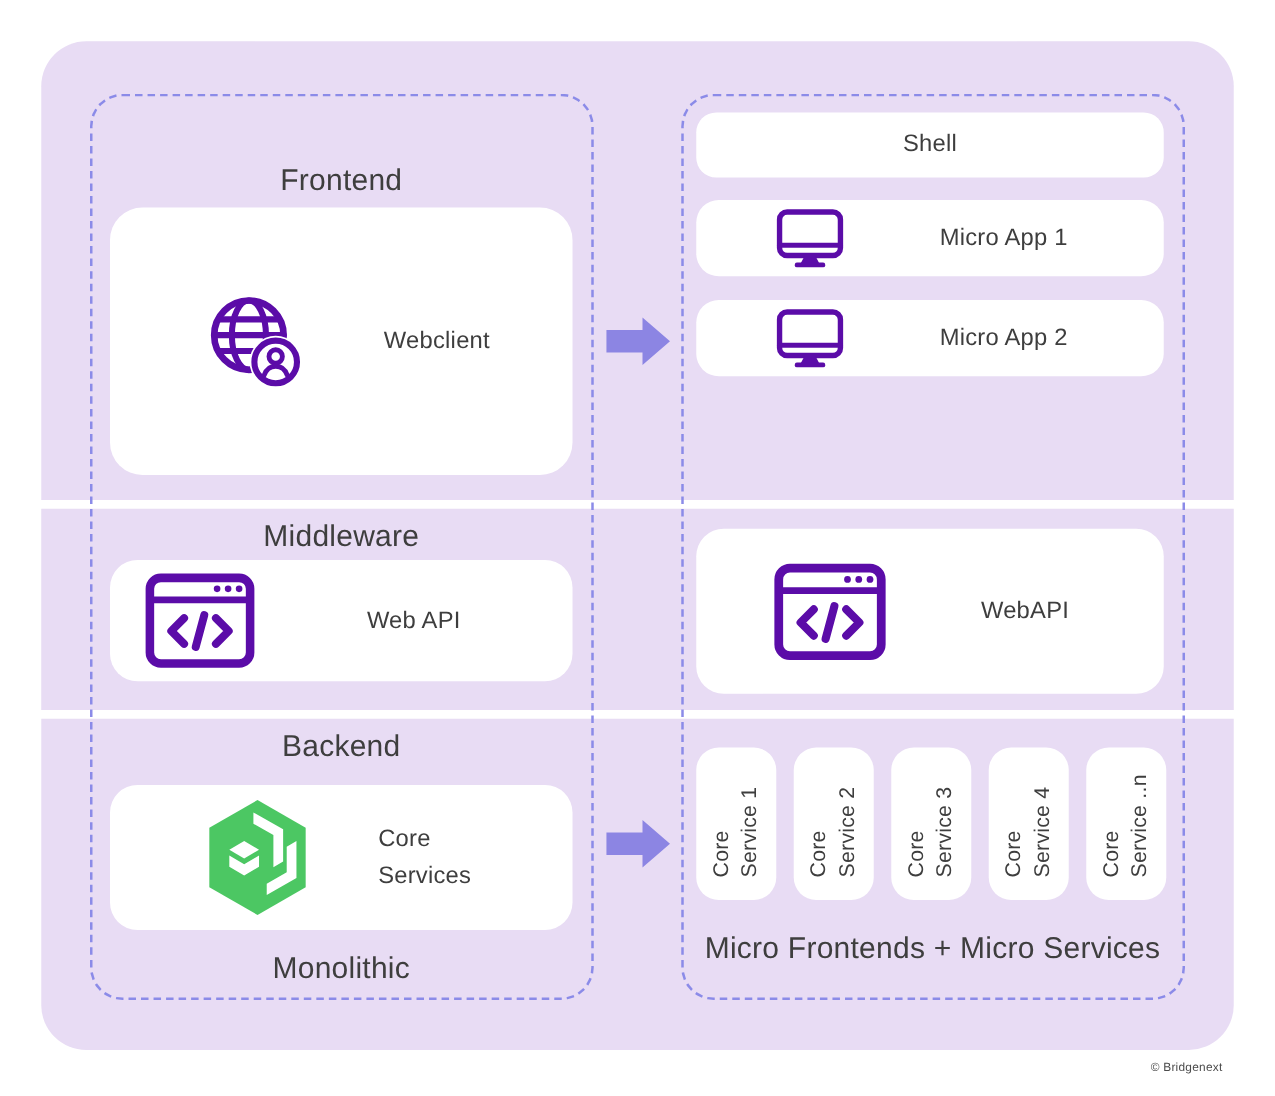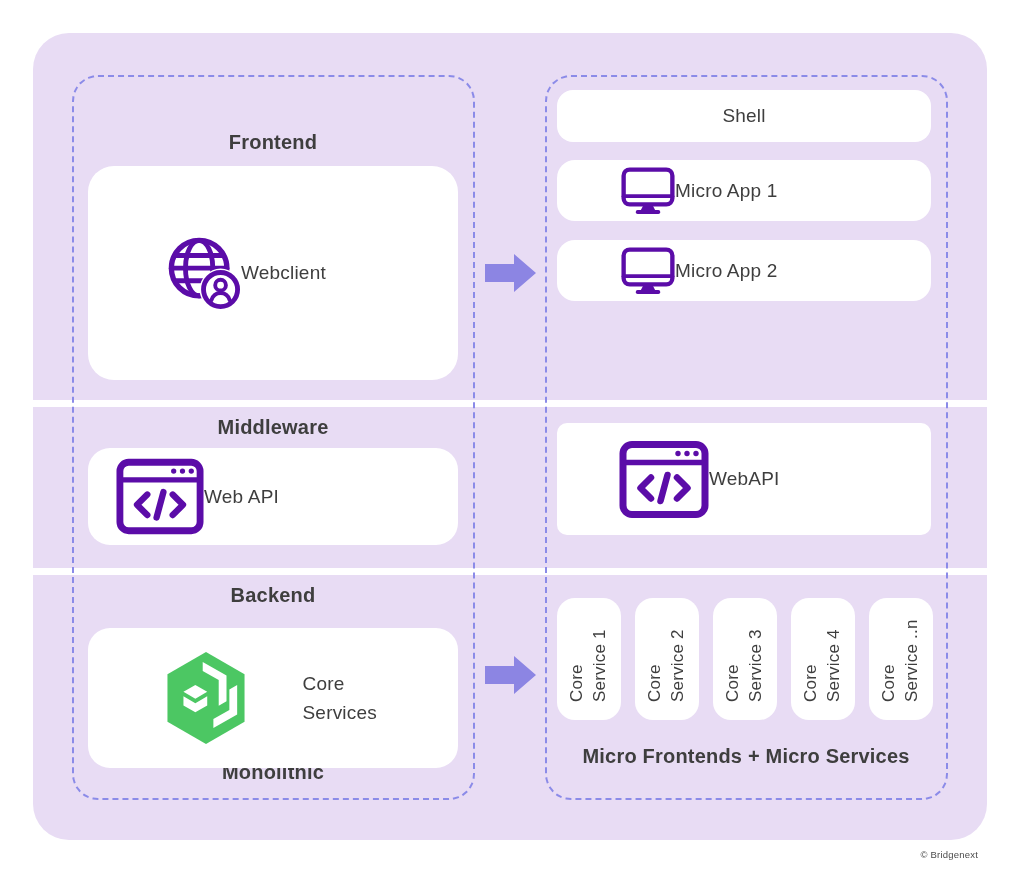--- a/index.html
+++ b/index.html
@@ -20,37 +20,37 @@
   .band-frontend{top:33px;height:367px;border-radius:36px 36px 0 0}
   .band-middleware{top:407px;height:161px}
   .band-backend{top:575px;height:265px;border-radius:0 0 36px 36px}
 
   .dashed{position:absolute;top:75px;width:403px;height:725px;
     border:2px dashed var(--dashed-border);border-radius:26px}
   .dashed-left{left:72px}
   .dashed-right{left:545px}
 
   .section-label{position:absolute;transform:translateX(-50%);
-    font-size:20px;font-weight:700;color:var(--text);white-space:nowrap;letter-spacing:.2px}
+    font-size:24px;font-weight:400;color:var(--text);white-space:nowrap;letter-spacing:.2px}
 
   .card{position:absolute;background:var(--card-white);display:flex;align-items:center}
   .card-webclient{left:88px;top:166px;width:370px;height:214px;border-radius:26px;padding-left:79px}
   .card-webapi-left{left:88px;top:448px;width:370px;height:97px;border-radius:22px;padding-left:28px}
-  .card-core{left:88px;top:628px;width:370px;height:140px;border-radius:22px;padding-left:77px}
-  .card-webapi-right{left:557px;top:423px;width:374px;height:112px;border-radius:10px;padding-left:62px}
+  .card-core{left:88px;top:628px;width:370px;height:116px;border-radius:22px;padding-left:77px}
+  .card-webapi-right{left:557px;top:423px;width:374px;height:132px;border-radius:22px;padding-left:62px}
 
   .bar{position:absolute;left:557px;width:374px;background:var(--card-white);
     display:flex;align-items:center}
   .bar-shell{top:90px;height:52px;border-radius:16px;justify-content:center}
   .bar-app{height:61px;border-radius:18px;padding-left:64px}
   .bar-app-1{top:160px}
   .bar-app-2{top:240px}
   .bar-app-3{top:320px}
 
-  .card-label{flex:1;font-size:19px;font-weight:500;color:var(--text);letter-spacing:.2px}
+  .card-label{flex:1;text-align:center;font-size:19px;font-weight:500;color:var(--text);letter-spacing:.2px}
   .label-2line-wrap{flex:1;display:flex;justify-content:center}
   .label-2line{width:100px;text-align:left;font-size:19px;font-weight:500;line-height:1.55;letter-spacing:.2px}
   .shell-label{font-size:19px;font-weight:400;letter-spacing:.2px}
 
   .pill{position:absolute;top:598px;width:64px;height:122px;background:var(--card-white);
     border-radius:18px;display:flex;align-items:center;justify-content:center;overflow:visible}
   .pill-1{left:557px}.pill-2{left:635px}.pill-3{left:713px}.pill-4{left:791px}.pill-5{left:869px}
   .pill-text{flex:none;width:86px;transform:rotate(-90deg);font-size:17px;font-weight:500;
     line-height:1.35;text-align:left;color:var(--text);letter-spacing:.2px}
 

